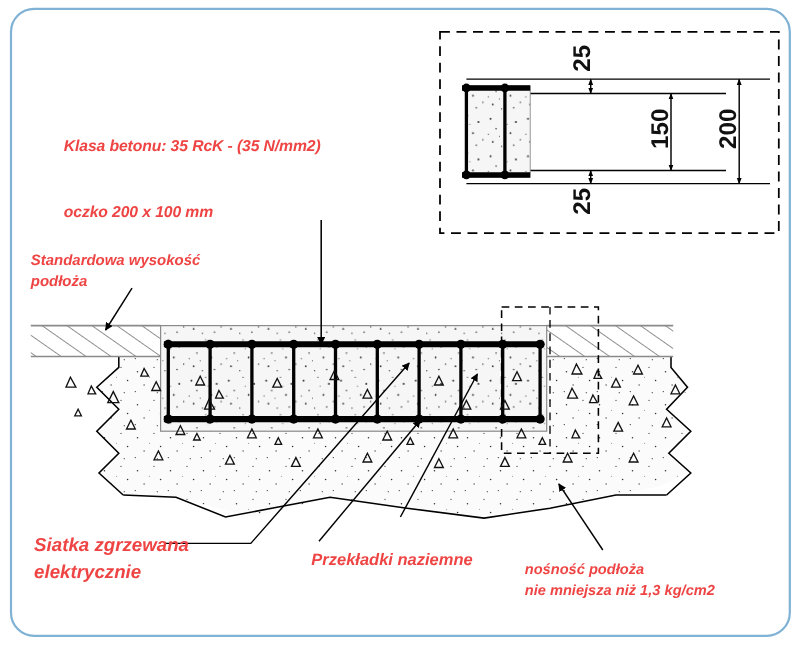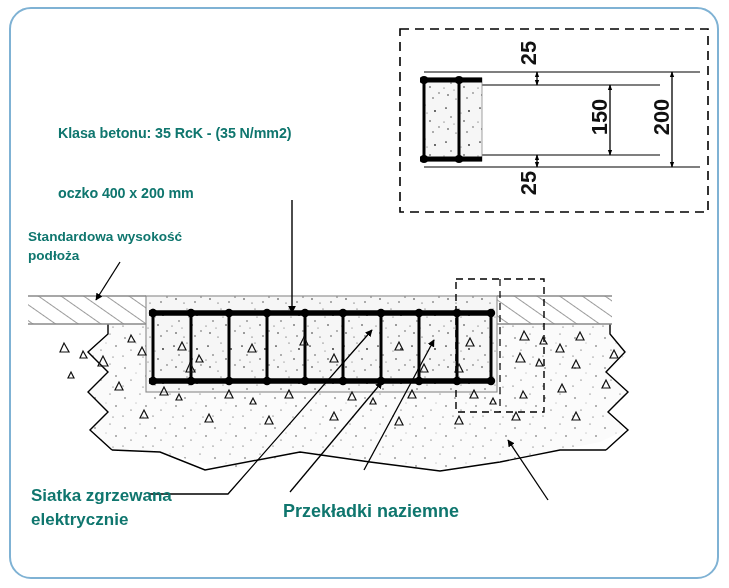--- a/index.html
+++ b/index.html
@@ -18,28 +18,29 @@
     border:2px solid #7fb2d4;
     border-radius:22px;
     box-sizing:border-box;
     pointer-events:none;
   }
   svg.draw{position:absolute;left:0;top:0;width:729px;height:588px;}
   .txt{
     position:absolute;
     font-family:"Liberation Sans",sans-serif;
     font-weight:bold;
-    color:#0f766e;
+    color:#ef4444;
     white-space:pre;
     line-height:1.42;
+    font-style:italic;
   }
   #spec{left:58px;top:82px;font-size:14.3px;letter-spacing:-0.1px;}
   #lblFloor{left:28px;top:227px;font-size:13.6px;}
   #lblMesh{left:31px;top:484px;font-size:17px;}
-  #lblSpacer{left:283px;top:499px;font-size:18px;}
+  #lblSpacer{left:283px;top:499px;font-size:15px;}
   #lblBearing{left:477px;top:509px;font-size:13.3px;}
   .dimtxt{
     position:absolute;
     font-family:"Liberation Sans",sans-serif;
     font-weight:bold;
     font-size:22px;
     color:#111111;
     transform-origin:50% 50%;
     transform:rotate(-90deg);
     white-space:pre;
@@ -259,31 +260,33 @@
       <line x1="290" y1="492" x2="382" y2="382" stroke="#000" stroke-width="1.3" marker-end="url(#arrFill)"></line>
 
       <line x1="548" y1="500" x2="508" y2="440" stroke="#000" stroke-width="1.3" marker-end="url(#arrFill)"></line>
 
       <line x1="364" y1="470" x2="434" y2="340" stroke="#000" stroke-width="1.3" marker-end="url(#arrFill)"></line>
     </g>
   </svg>
 
   <div class="txt" id="spec">
     <div>Klasa betonu: 35 RcK - (35 N/mm2)</div>
-    <div>oczko 400 x 200 mm</div>
+    <div>oczko 200 x 100 mm</div>
   </div>
 
   <div class="txt" id="lblFloor">Standardowa wysokość
 podłoża</div>
 
   <div class="txt" id="lblMesh">Siatka zgrzewana
 elektrycznie</div>
 
   <div class="txt" id="lblSpacer">Przekładki naziemne</div>
 
+  <div class="txt" id="lblBearing">nośność podłoża
+nie mniejsza niż 1,3 kg/cm2</div>
 
   <div class="dimtxt" style="left:517px;top:40px;">25</div>
 
   <div class="dimtxt" style="left:517px;top:170px;">25</div>
 
   <div class="dimtxt" style="left:582px;top:104px;">150</div>
 
   <div class="dimtxt" style="left:644px;top:104px;">200</div>
 
 </div>

